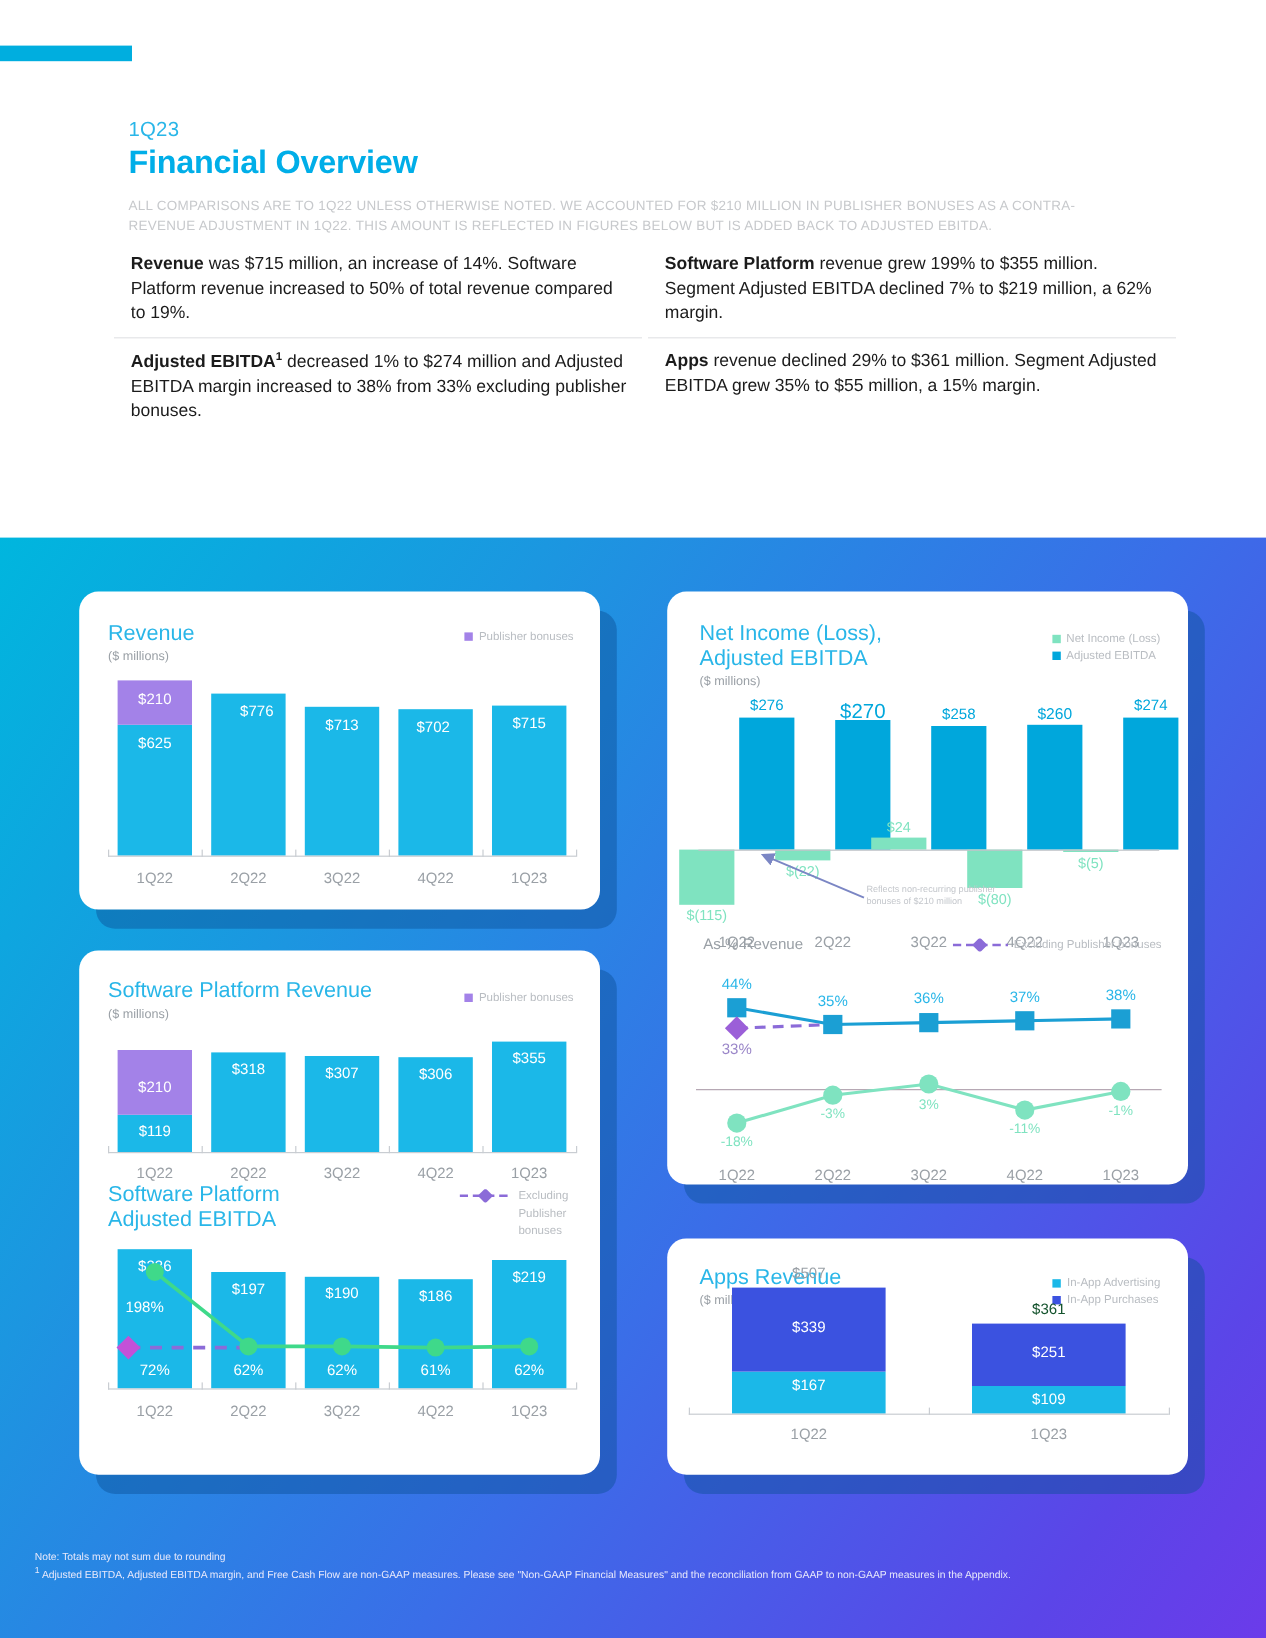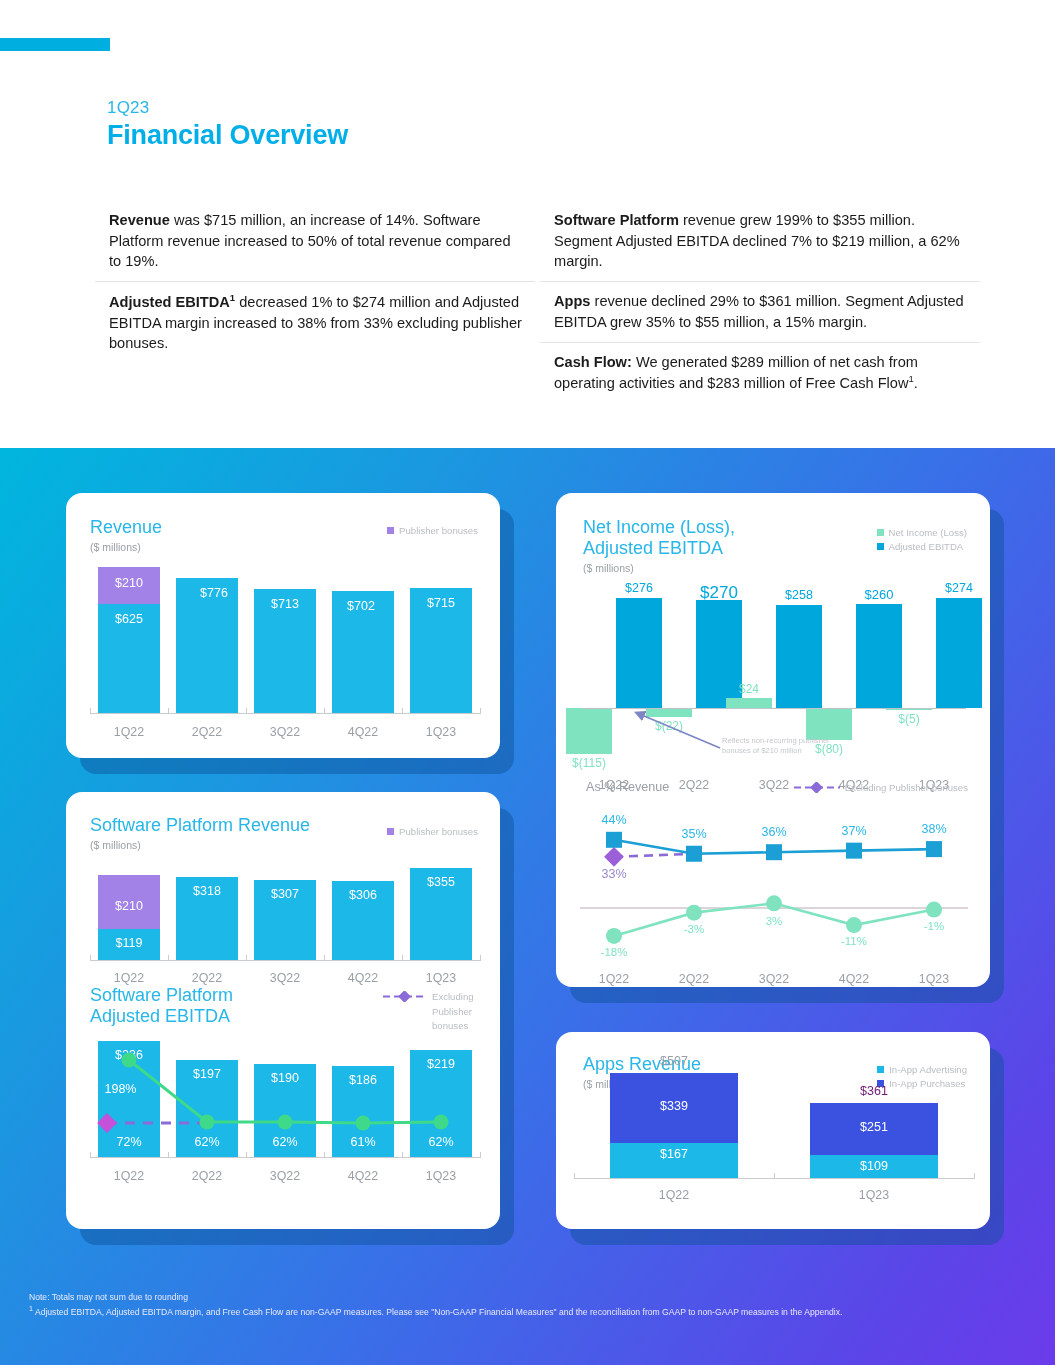--- a/index.html
+++ b/index.html
@@ -67,31 +67,31 @@
 <body>
 
 <div id="page">
 
   <div class="top-white">
     <div class="accent-bar"></div>
 
     <div class="hdr">
       <div class="hdr-kicker">1Q23</div>
       <div class="hdr-title">Financial Overview</div>
+      <div class="hdr-sub">ALL COMPARISONS ARE TO 1Q22 UNLESS OTHERWISE NOTED. WE ACCOUNTED FOR $210 MILLION IN PUBLISHER BONUSES AS A CONTRA-REVENUE ADJUSTMENT IN 1Q22. THIS AMOUNT IS REFLECTED IN FIGURES BELOW BUT IS ADDED BACK TO ADJUSTED EBITDA.</div>
     </div>
 
     <div class="highlights">
       <div class="hl-col" id="hl-left">
           <div class="hl-item"><b>Revenue</b><span> was $715 million, an increase of 14%. Software Platform revenue increased to 50% of total revenue compared to 19%.</span></div>
           <div class="hl-item"><b>Adjusted EBITDA<sup>1</sup></b><span> decreased 1% to $274 million and Adjusted EBITDA margin increased to 38% from 33% excluding publisher bonuses.</span></div>
         </div>
       <div class="hl-col" id="hl-right">
           <div class="hl-item"><b>Software Platform</b><span> revenue grew 199% to $355 million. Segment Adjusted EBITDA declined 7% to $219 million, a 62% margin.</span></div>
           <div class="hl-item"><b>Apps</b><span> revenue declined 29% to $361 million. Segment Adjusted EBITDA grew 35% to $55 million, a 15% margin.</span></div>
-          <div class="hl-item"><b>Cash Flow:</b><span> We generated $289 million of net cash from operating activities and $283 million of Free Cash Flow</span><sup>1</sup><span>.</span></div>
         </div>
     </div>
   </div>
 
   <div class="grad"></div>
 
   <div class="card" style="left:66px; top:493px; width:434px; height:265px;">
     <div style="position:absolute;left:24px;top:24px;">
       <div class="card-title">Revenue</div>
       <div class="card-units">($ millions)</div>
@@ -344,21 +344,21 @@
     <div class="plot" id="plot-apps" style="left:18px; top:38px; width:400px; height:135px;">
         <div class="bar" style="left:36px;top:73.31538461538462px;width:128px;height:34.684615384615384px;background:#1BB8E8;"></div>
         <div class="blabel" style="left:36px;top:77.31538461538462px;width:128px;font-size:12.5px;color:#fff;">$167</div>
         <div class="bar" style="left:36px;top:2.907692307692301px;width:128px;height:70.40769230769232px;background:#3B52E0;"></div>
         <div class="blabel" style="left:36px;top:29.11153846153846px;width:128px;font-size:12.5px;color:#fff;">$339</div>
         <div class="blabel" style="left:36px;top:-16.0923076923077px;width:128px;font-size:12.5px;color:#9AA0A6;">$507</div>
         <div class="bar" style="left:236px;top:85.36153846153846px;width:128px;height:22.638461538461538px;background:#1BB8E8;"></div>
         <div class="blabel" style="left:236px;top:89.36153846153846px;width:128px;font-size:12.5px;color:#fff;">$109</div>
         <div class="bar" style="left:236px;top:33.230769230769226px;width:128px;height:52.13076923076923px;background:#3B52E0;"></div>
         <div class="blabel" style="left:236px;top:50.29615384615384px;width:128px;font-size:12.5px;color:#fff;">$251</div>
-        <div class="blabel" style="left:236px;top:14.230769230769226px;width:128px;font-size:12.5px;color:#701a75;">$361</div>
+        <div class="blabel" style="left:236px;top:14.230769230769226px;width:128px;font-size:12.5px;color:#14532d;">$361</div>
         <div class="axis" style="left:0;top:108px;width:400px;"></div>
         <div class="tick" style="left:0px;top:103px;height:6px;"></div>
         <div class="tick" style="left:200px;top:103px;height:6px;"></div>
         <div class="tick" style="left:400px;top:103px;height:6px;"></div>
         <div class="xcat" style="left:0px;top:118px;width:200px;">1Q22</div>
         <div class="xcat" style="left:200px;top:118px;width:200px;">1Q23</div>
       </div>
   </div>
 
   <div class="footnote">

